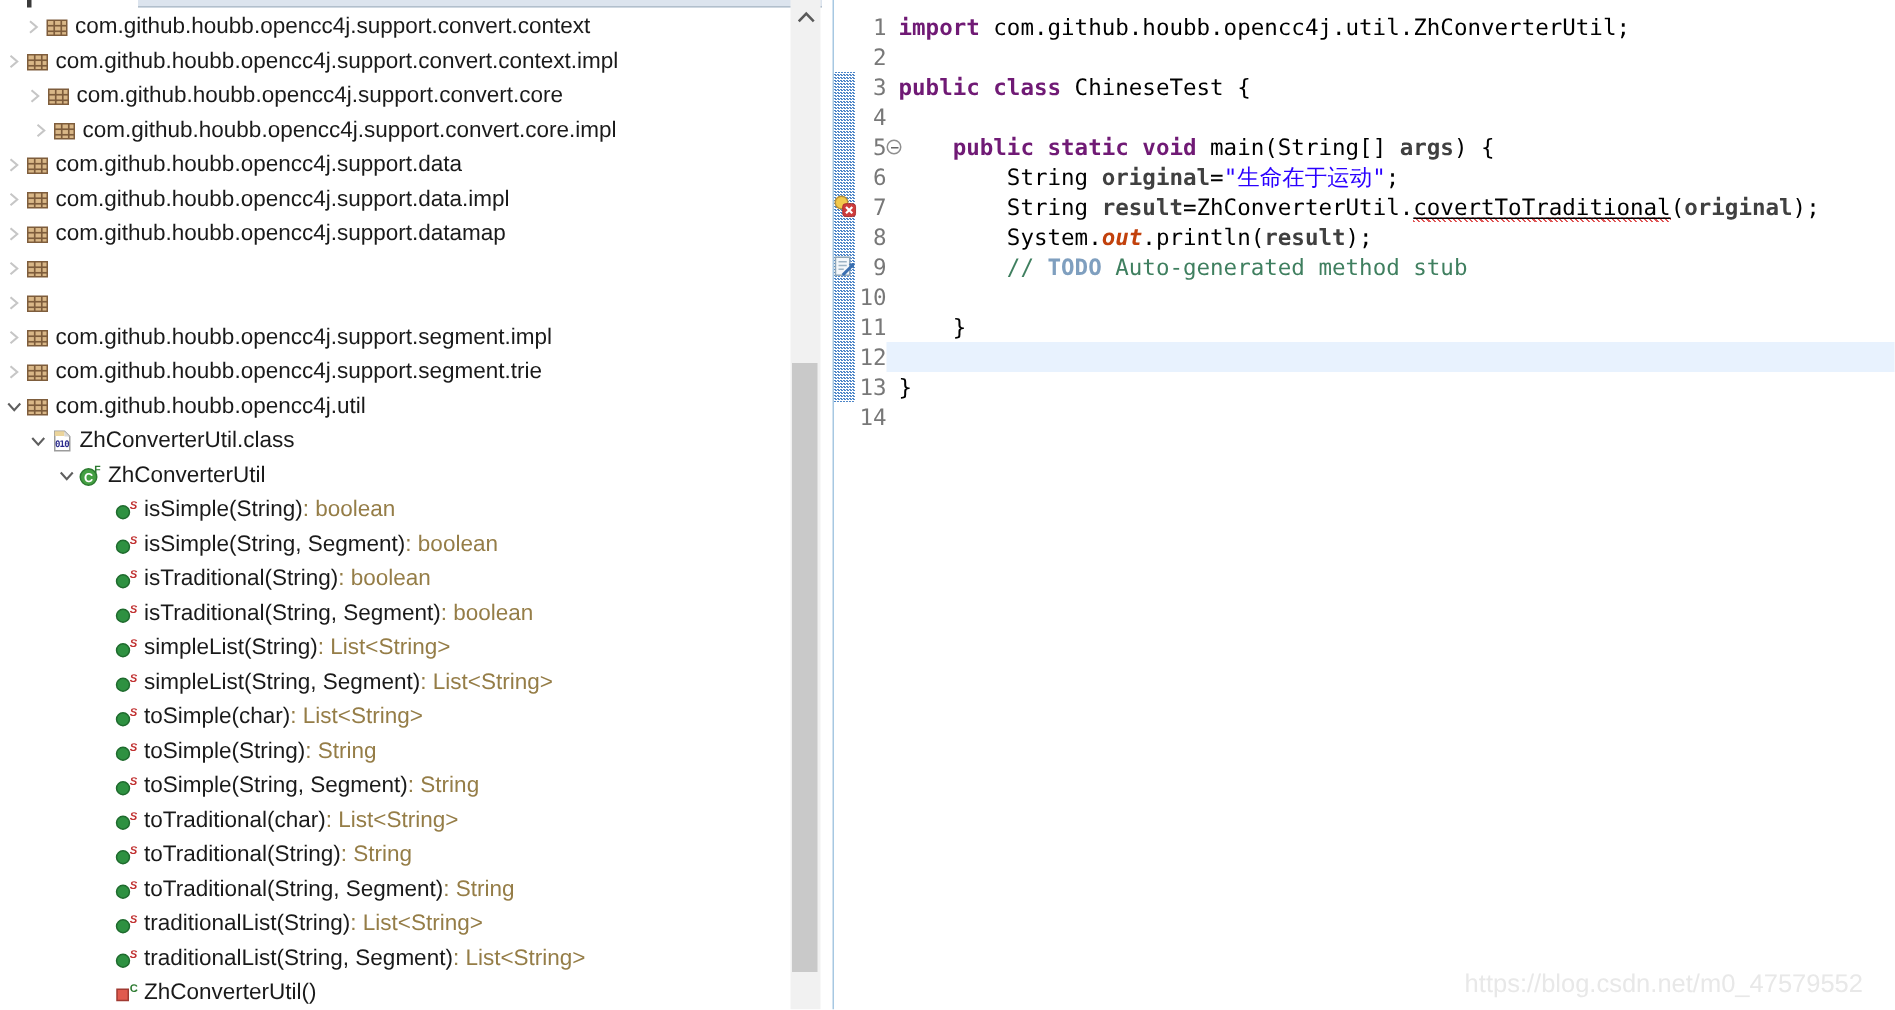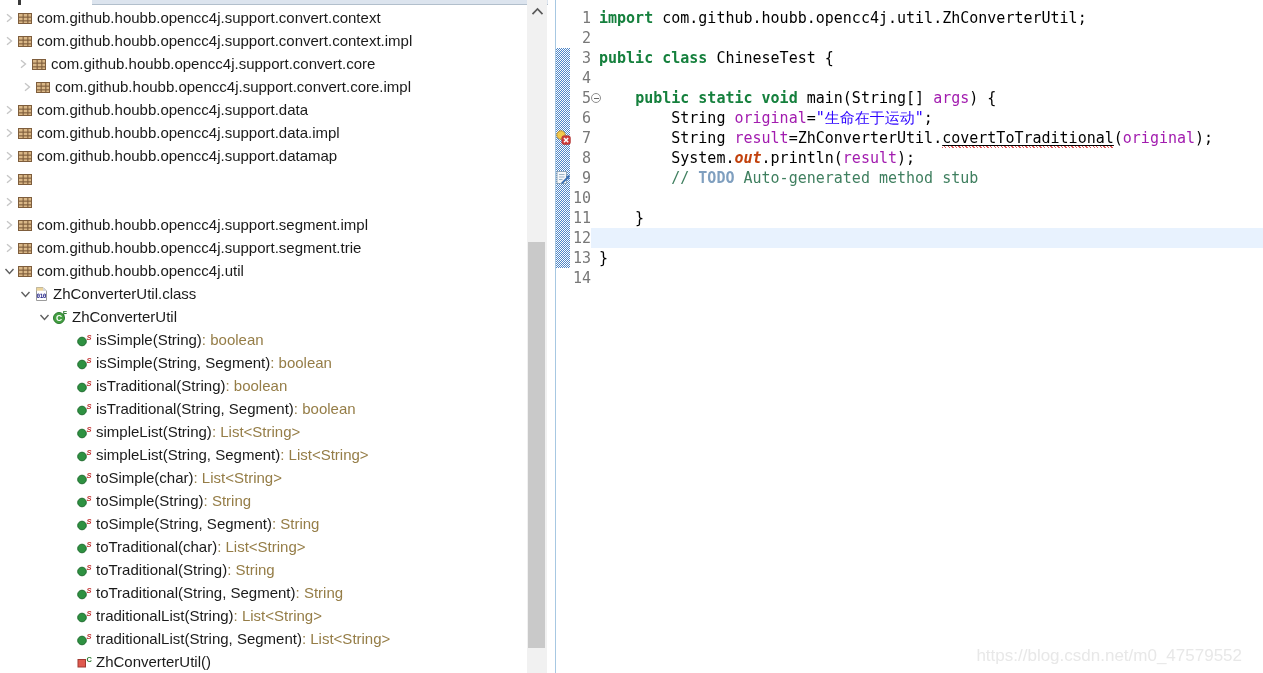--- a/index.html
+++ b/index.html
@@ -39,44 +39,44 @@
     background-size:2px 2px;}
   .gut .g-icon{position:absolute;left:0;top:2px;width:15px;height:15px;}
   .lnum{width:21px;flex:none;text-align:right;color:#787878;}
   .rest{flex:1;display:flex;}
   .cur .rest{background:#e8f2fe;}
   .fold{width:8px;flex:none;position:relative;}
   .fold-dot{position:absolute;left:0px;top:5px;width:8px;height:8px;border:1px solid #8f8f8f;
     border-radius:50%;background:#fff;}
   .fold-dot::after{content:"";position:absolute;left:1.5px;top:3.5px;width:5px;height:1px;background:#666;}
   .ctext{white-space:pre;color:#000;}
-  .sk{color:#15803d;font-weight:bold;}
+  .sk{color:#701a75;font-weight:bold;}
   .ss{color:#2a00ff;}
   .sc{color:#3f7f5f;}
   .st{color:#7f9fbf;font-weight:bold;}
-  .sv{color:#a21caf;}
+  .sv{color:#404040;font-weight:bold;}
   .sf{color:#c2410c;font-weight:bold;font-style:italic;}
   .se{color:#000;text-decoration:underline;text-underline-offset:2px;
     background:repeating-linear-gradient(45deg,#e05555 0 1px,transparent 1px 2.5px) left bottom/100% 3px no-repeat;
     padding-bottom:1px;margin-top:48px;}
 
   
   #watermark{position:absolute;right:22px;bottom:7px;font-size:17px;color:#e8e8e8;
     font-family:"Liberation Sans",sans-serif;}
 </style>
 </head>
 <body>
 
 <div class="tab-tick"></div>
 <div class="tab-sliver"></div>
 <div class="ed-sliver"></div>
 <div class="ed-tick"></div>
 
 <div id="tree">
-    <div class="tree-row" style="padding-left: 2px;">
+    <div class="tree-row" style="padding-left: 2px; margin-left: 13px;">
       <span class="expander">
         <svg width="14" height="14" viewBox="0 0 14 14">
           <path d="M5 3.2 L9.5 7 L5 10.8" fill="none" stroke="#c6c6c6" stroke-width="1.4"></path>
         </svg>
       </span>
       <span class="t-icon">
         <svg width="16" height="16" viewBox="0 0 16 16">
           <rect x="1" y="3" width="14" height="11" fill="#7e5d3c"></rect>
           <g fill="#d9b787">
             <rect x="2" y="4" width="3.6" height="2.6"></rect>

